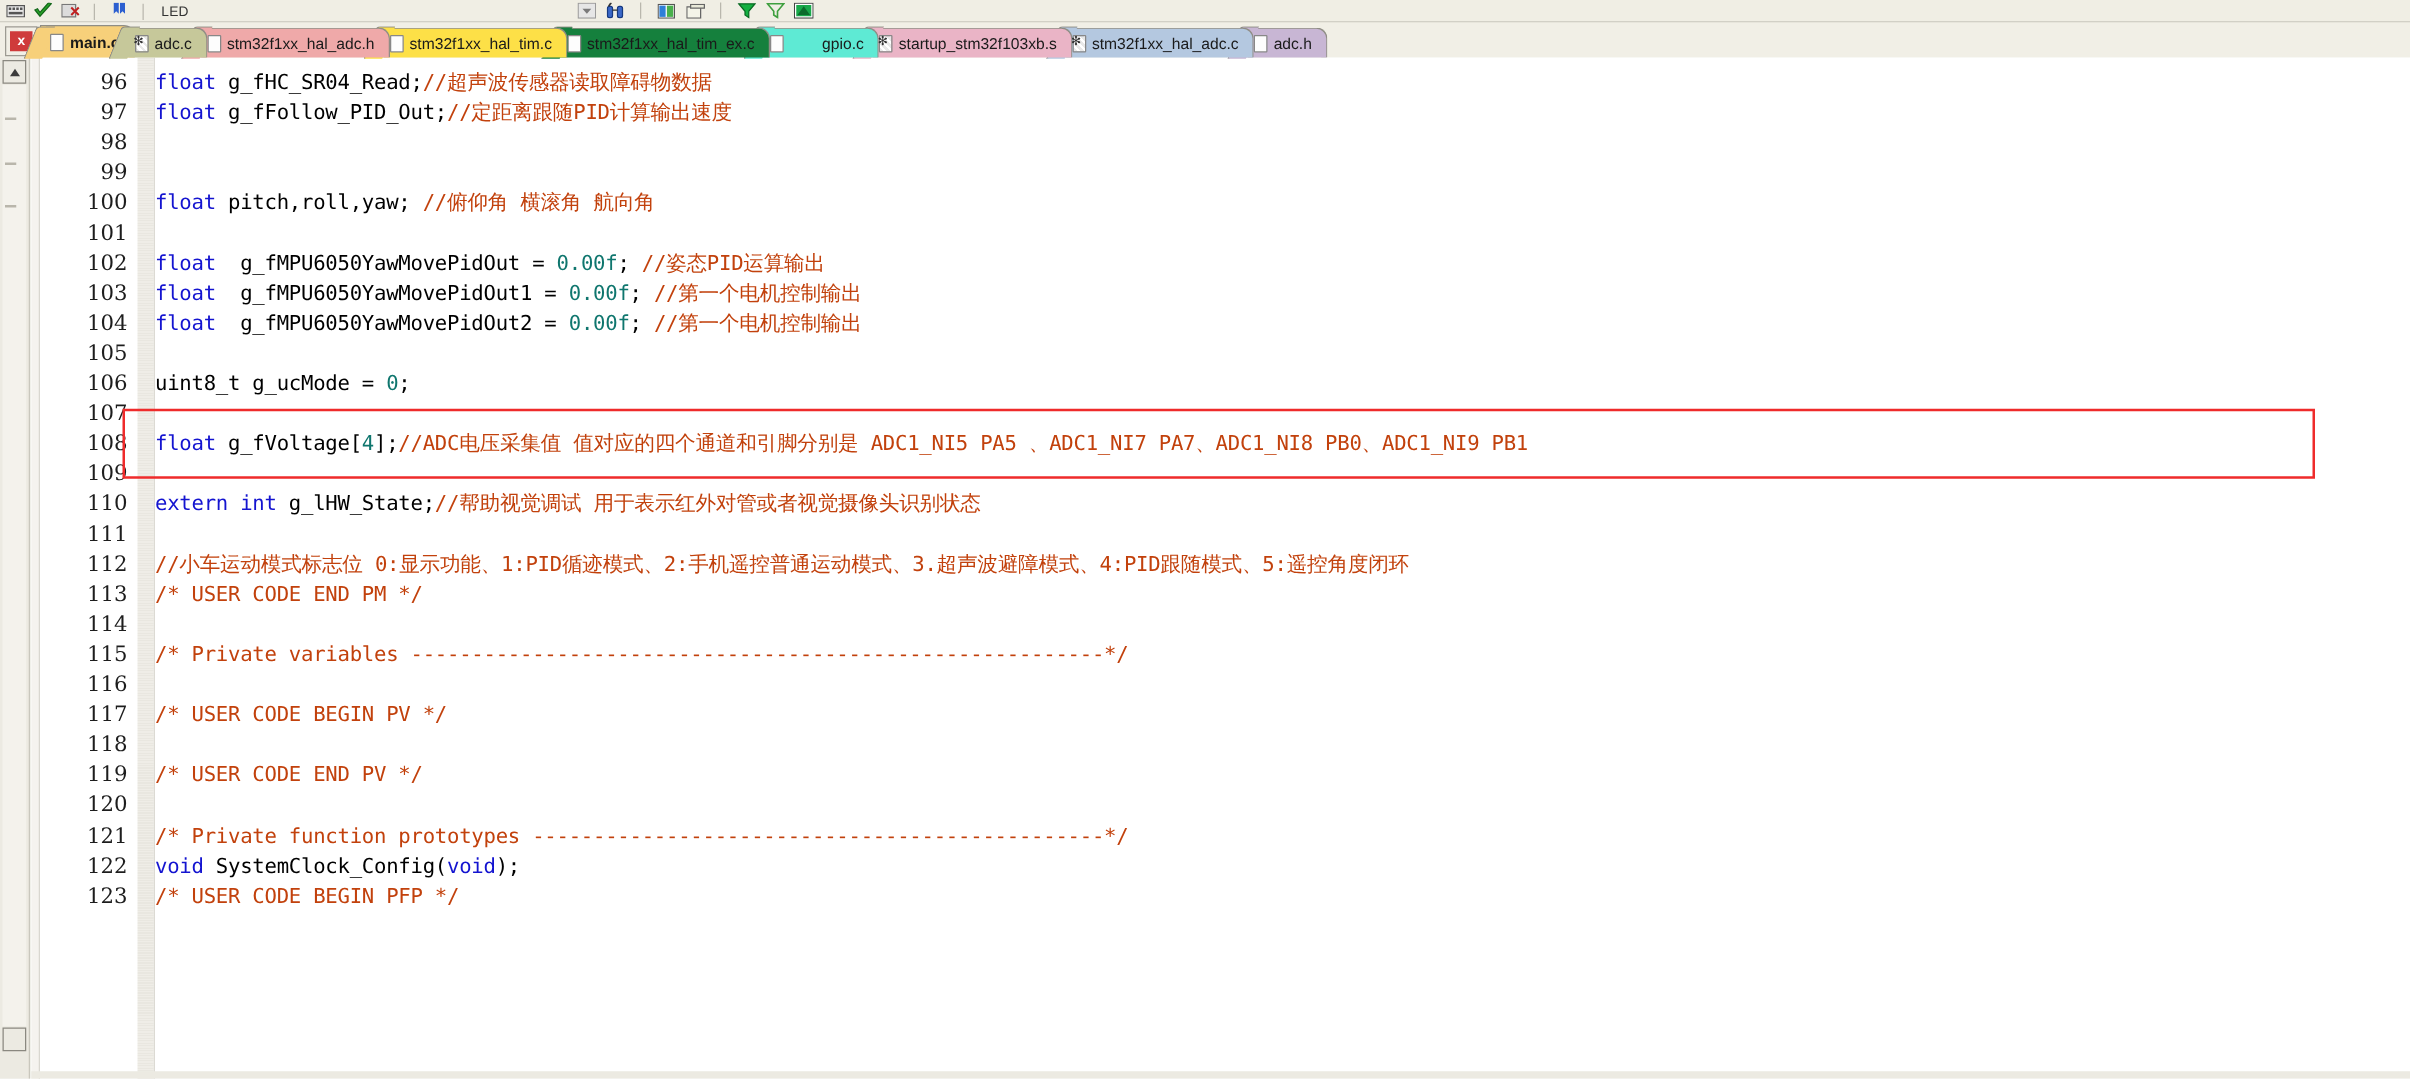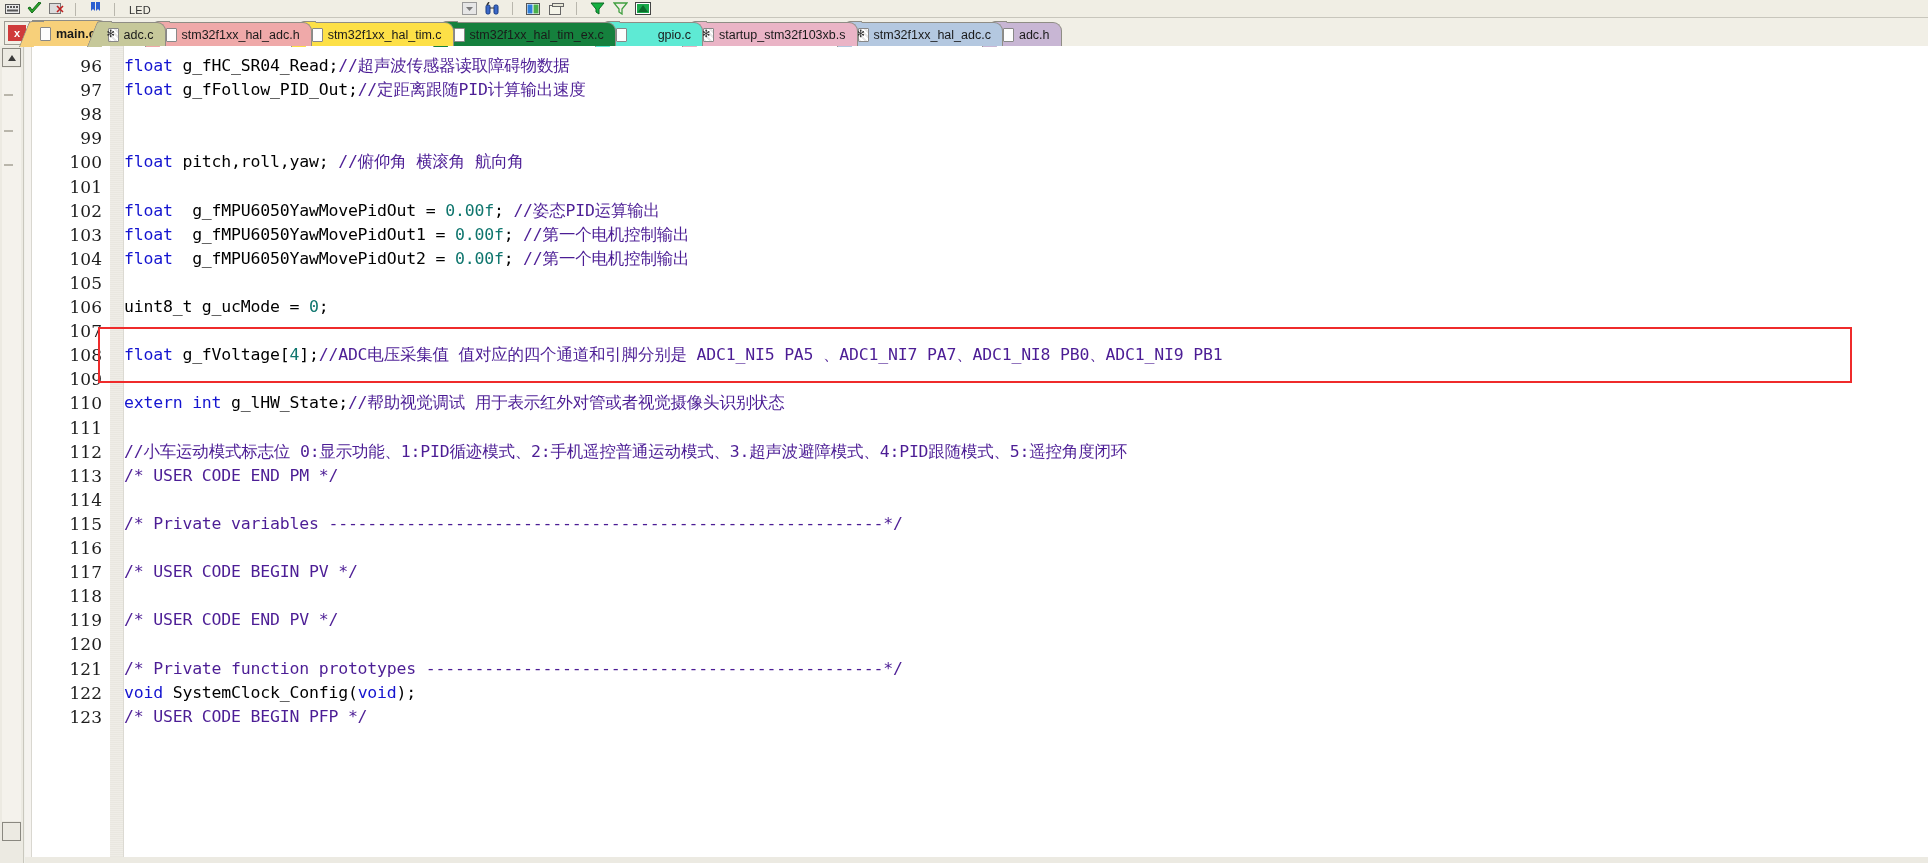--- a/index.html
+++ b/index.html
@@ -134,21 +134,21 @@
     color: #1d1d1d; font-size: 17px;
     font-family: "DejaVu Serif","Liberation Serif",serif;
     flex: 0 0 85px;
   }
   .txt {
     padding-left: 14px; white-space: pre;
     font-family: "DejaVu Sans Mono","Liberation Mono",monospace;
     font-size: 16.5px; letter-spacing: -0.2px;
   }
   .kw  { color: #1414d0; }
-  .cm  { color: #4c1d95; margin-top: 16px; }
+  .cm  { color: #c2410c; margin-top: 16px; }
   .num-lit { color: #0f766e; }
   .pl  { color: #000000; }
 
   
   .redbox {
     position: absolute;
     border: 2px solid #ef2b2b;
     pointer-events: none;
     z-index: 30;
   }

